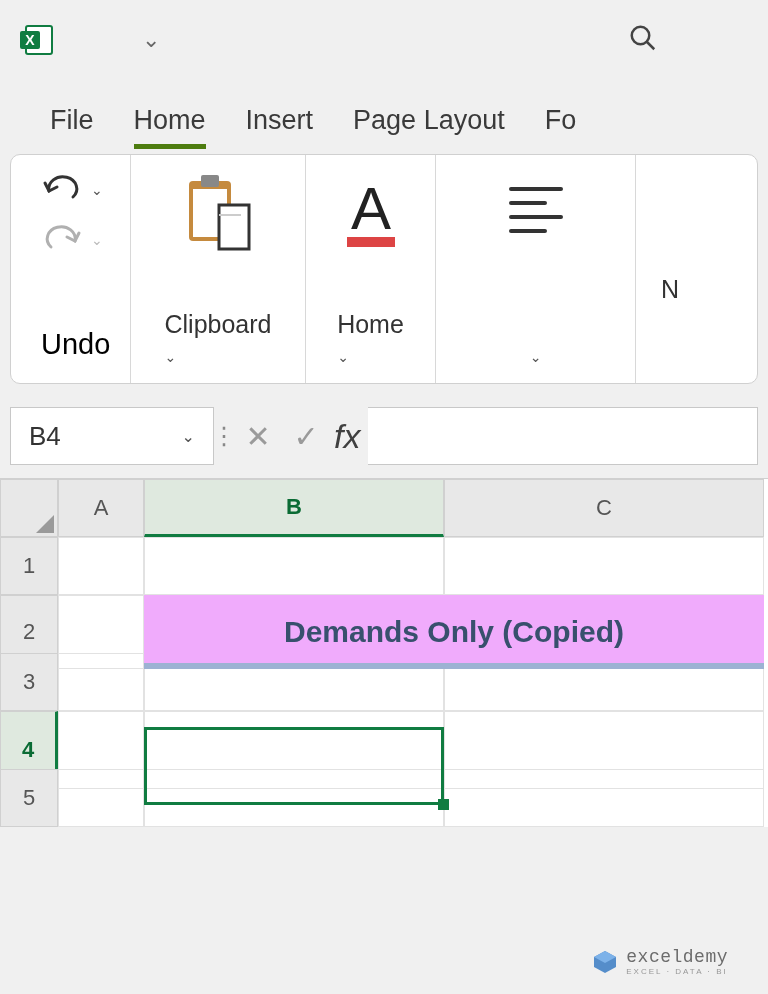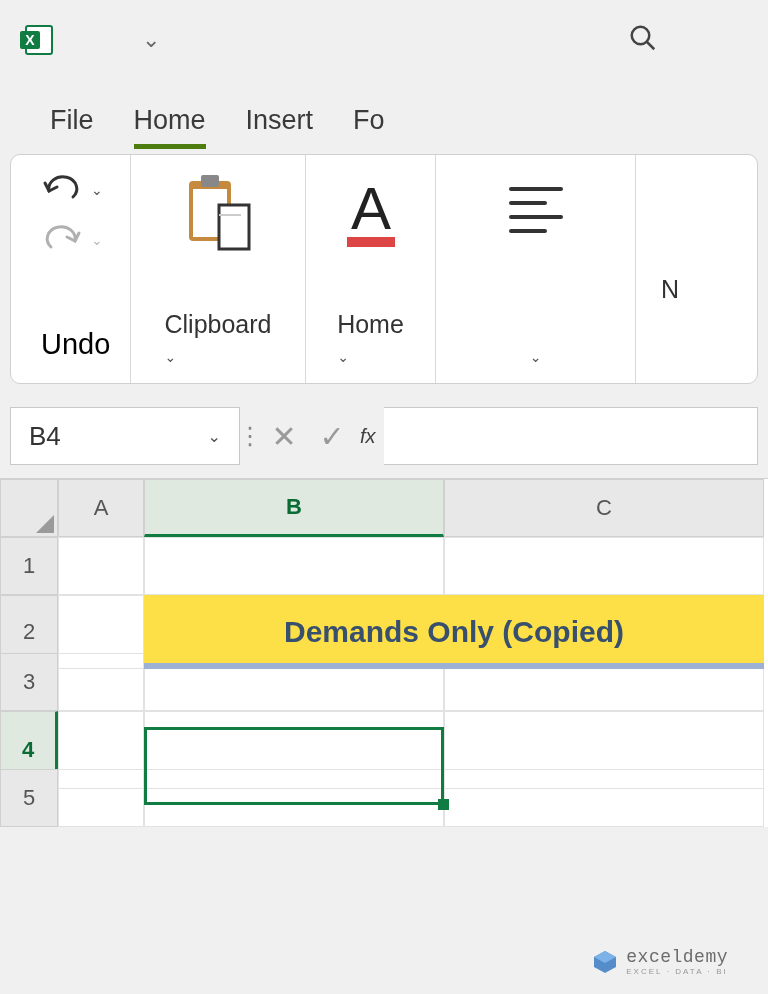--- a/index.html
+++ b/index.html
@@ -25,39 +25,39 @@
   .undo-btn, .redo-btn { display:flex; align-items:center; gap:8px; margin: 8px 0; }
   .undo-lbl { margin-top:auto; font-size:29px; margin-bottom:12px; }
   .clip-group { width:175px; }
   .font-group { width:130px; }
   .align-group { width:200px; }
   .num-group { width:80px; align-items:flex-start; padding-left:25px; }
   .ribbon-icon { margin-top: 6px; }
 
   .formula-bar-wrap { padding: 22px 10px 6px; }
   .formula-bar { display:flex; align-items:center; height: 60px; }
-  .namebox { width: 230px; height: 58px; border: 1px solid #c8c8c8; background:#fff; display:flex; align-items:center; padding: 0 18px; font-size: 26px; color:#333; justify-content: space-between; }
+  .namebox { width: 204px; height: 58px; border: 1px solid #c8c8c8; background:#fff; display:flex; align-items:center; padding: 0 18px; font-size: 26px; color:#333; justify-content: space-between; }
   .nb-chev { color:#555; font-size:16px; }
   .fb-sep { width: 20px; display:flex; justify-content:center; color:#888; font-size: 24px; }
   .fb-btn { width: 48px; text-align:center; color:#9a9a9a; font-size:30px; }
-  .fx-lbl { font-style: italic; font-size: 20px; color: #404040; margin: 0 8px 0 4px; }
+  .fx-lbl { font-style: italic; font-size: 34px; color: #404040; margin: 0 8px 0 4px; }
   .fb-input { flex:1; height:58px; background:#fff; border:1px solid #c8c8c8; border-left:none; }
 
   .sheet { background:#fff; margin-top: 6px; border-top: 1px solid #d0d0d0; position:relative; }
   .grid { display:grid; grid-template-columns: 58px 86px 300px 320px; grid-auto-rows: 58px; }
   .hdr, .rowhdr { background:#e8e8e8; border: 1px solid #d0d0d0; display:flex; align-items:center; justify-content:center; font-size:22px; color:#555; }
   .corner { background:#e8e8e8; border:1px solid #d0d0d0; position:relative; }
   .corner::after { content:""; position:absolute; right:3px; bottom:3px; width:0;height:0; border-left:18px solid transparent; border-bottom:18px solid #9a9a9a; }
   .hdr-b { border-bottom: 3px solid #107c41; color:#0a6b34; font-weight:600; background:#dfe9df; }
   .cell { border: 1px solid #e2e2e2; }
   .row2 { height: 74px; }
   .sel-overlay { position:absolute; border: 3px solid #107c41; pointer-events:none; }
   .sel-handle { position:absolute; width:11px; height:11px; background:#107c41; }
 
-  .merged-title { grid-column: 3 / span 2; display:flex; align-items:center; justify-content:center; background:#fde047; font-size: 30px; font-weight:700; color:#38506d; position:relative; }
+  .merged-title { grid-column: 3 / span 2; display:flex; align-items:center; justify-content:center; background:#f0abfc; font-size: 30px; font-weight:700; color:#38506d; position:relative; }
   .merged-title::after { content:""; position:absolute; left:0; right:0; bottom:0; height:6px; background:#9db2d3; }
 
   .watermark { position:absolute; bottom: 18px; right: 40px; display:flex; align-items:center; gap:8px; opacity:0.85; }
   .wm-text { text-align:left; }
   .wm-main { font-size:18px; color:#555; letter-spacing:0.5px;font-family:Liberation Mono, monospace; }
   .wm-sub { font-size:8px; color:#888; letter-spacing:2px; }
 </style>
 </head>
 <body>
 
@@ -75,20 +75,21 @@
         <circle cx="10" cy="10" r="7"></circle>
         <line x1="15" y1="15" x2="21" y2="21"></line>
       </svg>
   </span>
 </div>
 
 <div class="tabs">
   <div class="tab">File</div>
   <div class="tab active">Home</div>
   <div class="tab">Insert</div>
+  <div class="tab">Page Layout</div>
   <div class="tab">Fo</div>
 </div>
 
 <div class="ribbon">
   <div class="group undo-col">
     <div class="undo-btn">
       <svg width="42" height="34" viewBox="0 0 42 34" fill="none" stroke="#333" stroke-width="3" stroke-linecap="round">
           <path d="M32 24 A14 12 0 1 0 8 18"></path>
           <polyline points="4,10 8,18 16,14"></polyline>
         </svg>

